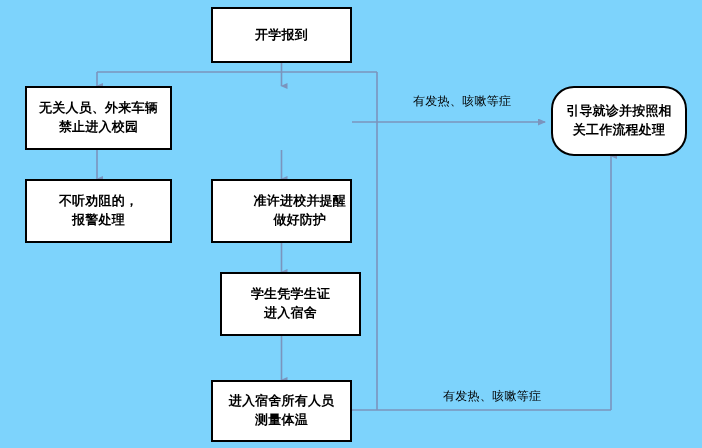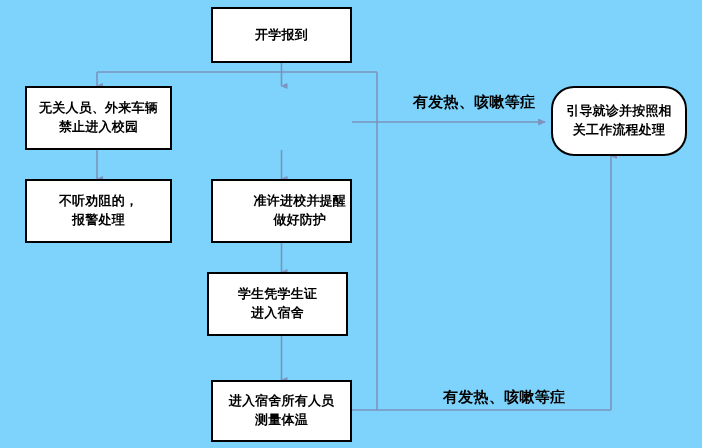--- a/index.html
+++ b/index.html
@@ -32,22 +32,22 @@
     font-size: 13px;
     font-weight: 700;
     color: #000000;
     line-height: 1.45;
     letter-spacing: 0.2px;
     white-space: pre-line;
     padding: 0 4px;
   }
   .edge-label {
     position: absolute;
-    font-size: 15px;
-    font-weight: 700;
+    font-size: 12px;
+    font-weight: 400;
     color: #000000;
     white-space: nowrap;
     letter-spacing: 0.3px;
     z-index: 4;
   }
   svg.links {
     position: absolute;
     left: 0;
     top: 0;
     width: 702px;
@@ -118,21 +118,21 @@
     <span class="node-text">不听劝阻的，
 报警处理</span>
   </div>
 
 
   <div class="node" style="left:211px; top:179px; width:141px; height:64px;justify-content:flex-end;">
     <span class="node-text">准许进校并提醒
 做好防护</span>
   </div>
 
-  <div class="node" style="left:207px; top:272px; width:141px; height:64px;">
+  <div class="node" style="left:220px; top:272px; width:141px; height:64px;">
     <span class="node-text">学生凭学生证
 进入宿舍</span>
   </div>
 
   <div class="node" style="left:211px; top:380px; width:141px; height:62px;">
     <span class="node-text">进入宿舍所有人员
 测量体温</span>
   </div>
 
   <div class="node" style="left:551px; top:86px; width:136px; height:70px;border-radius:23px;">

